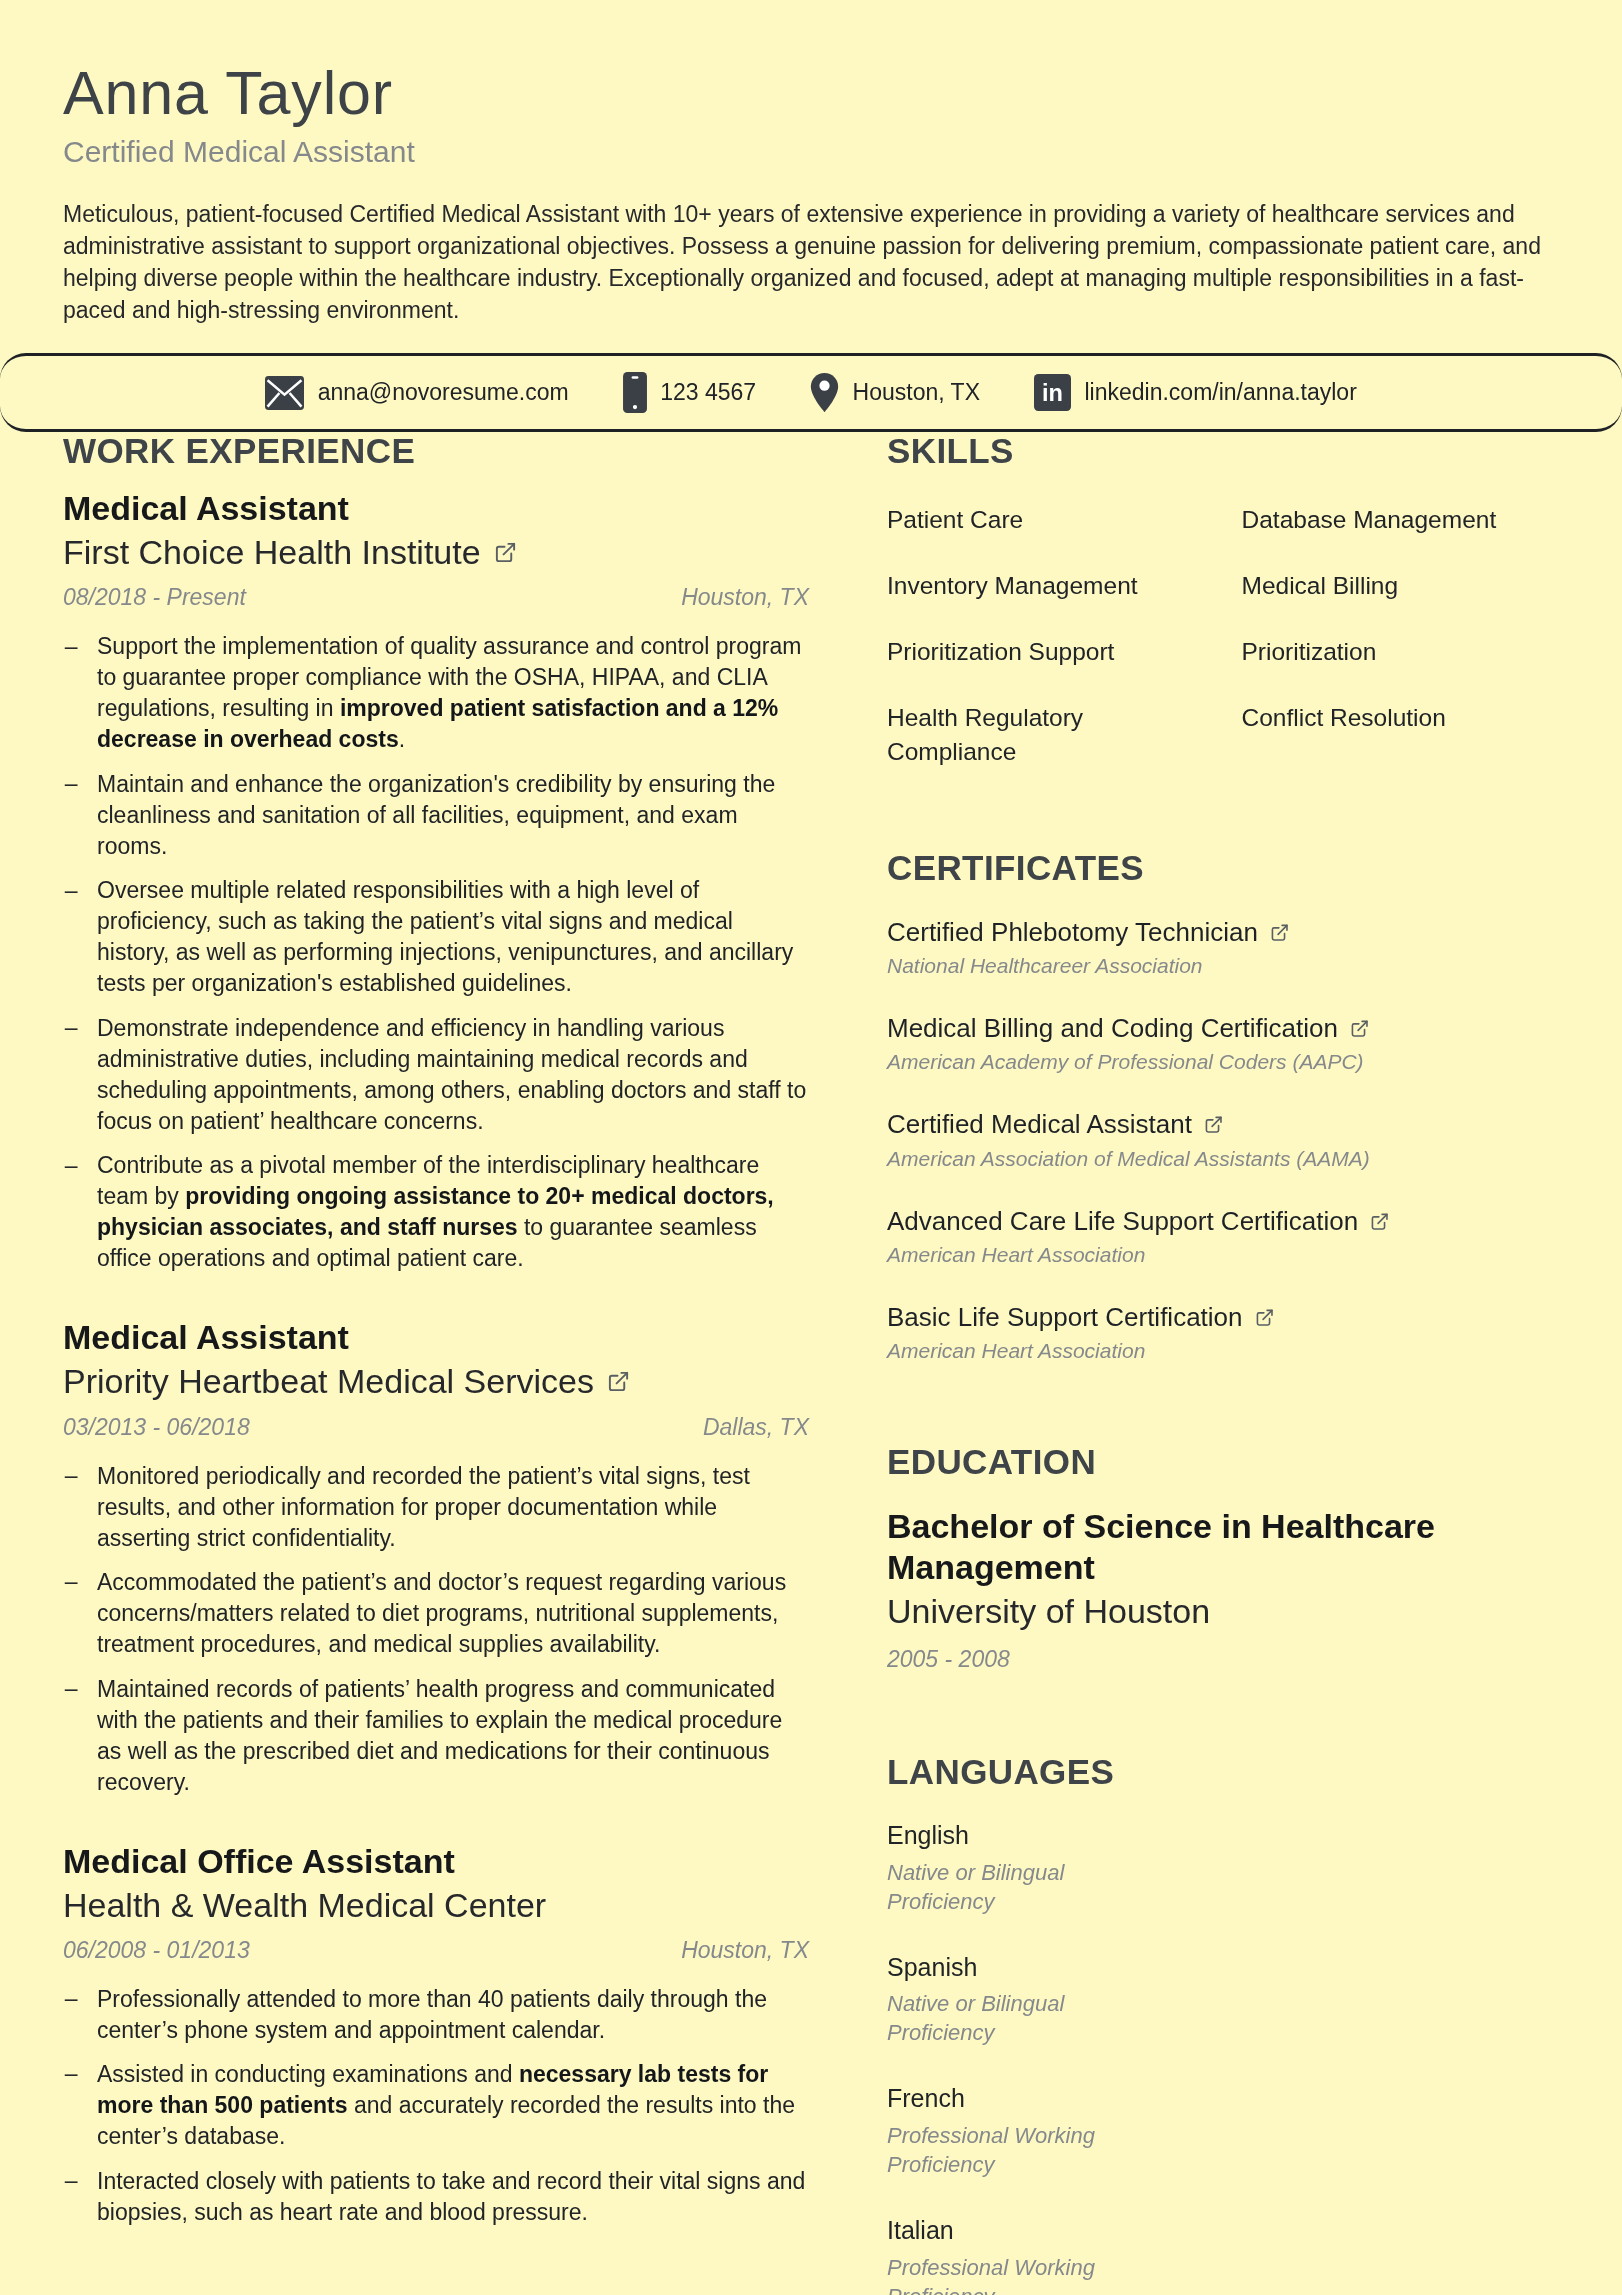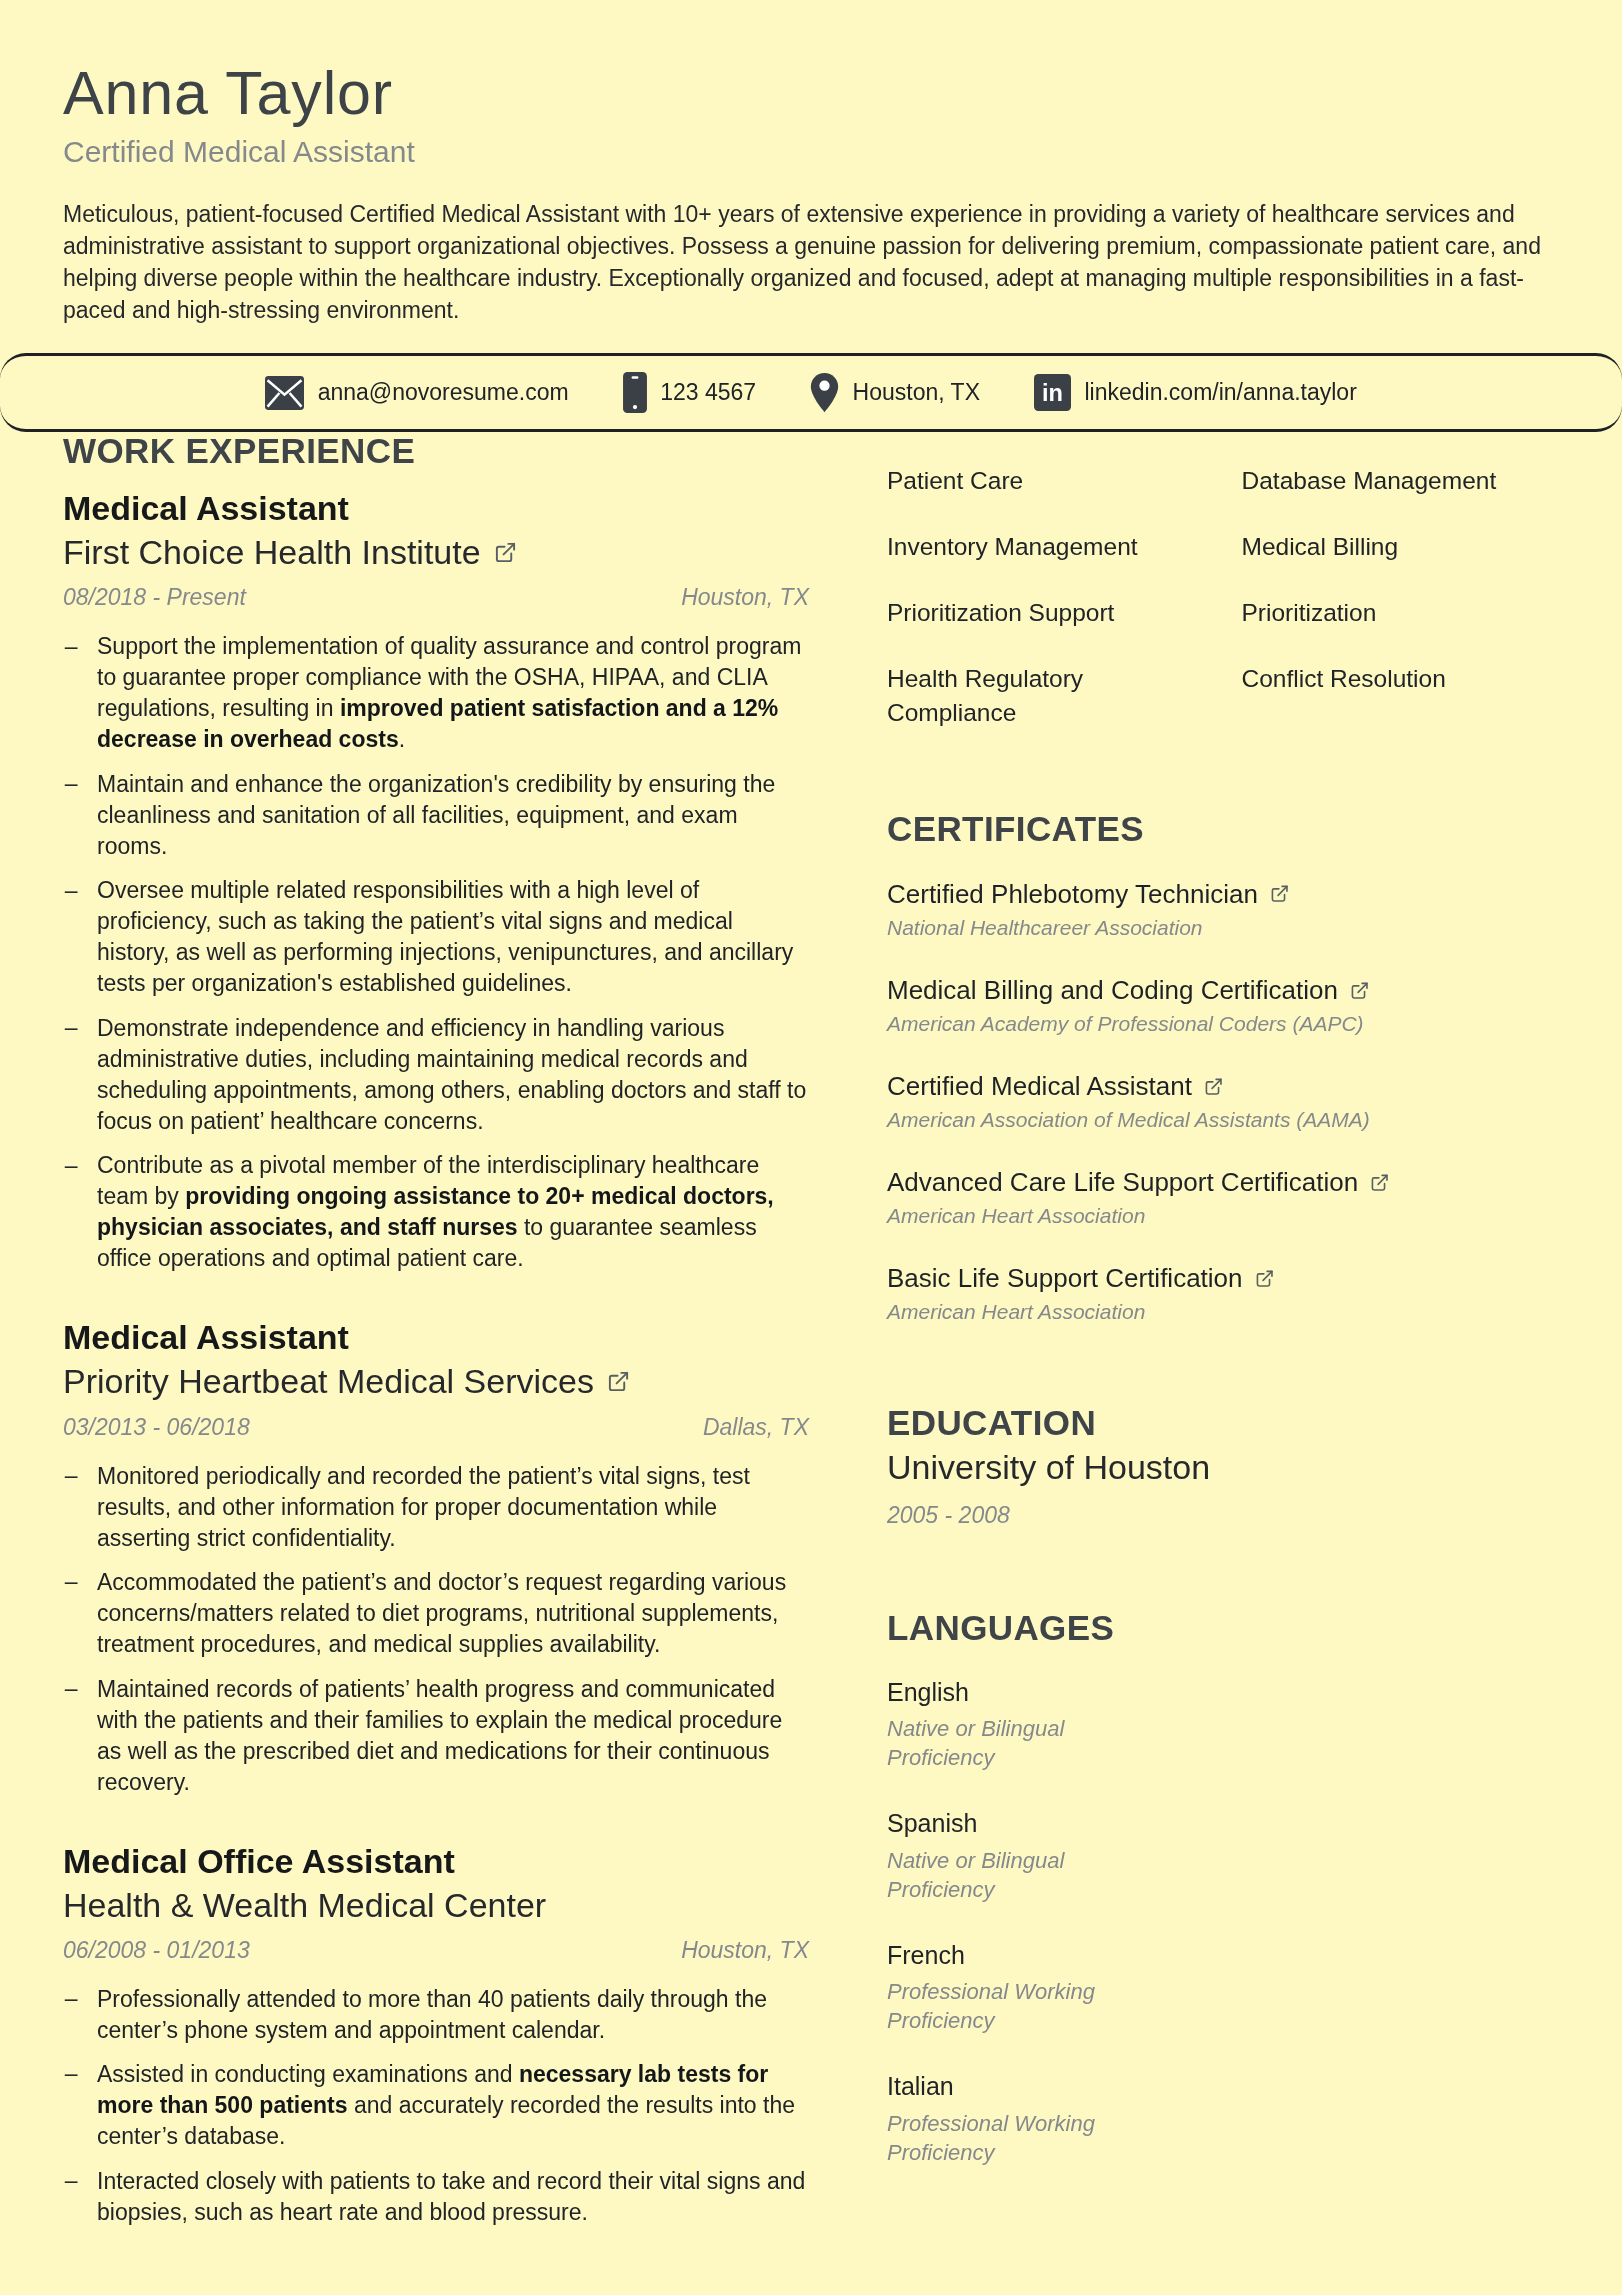--- a/index.html
+++ b/index.html
@@ -308,20 +308,21 @@
         <ul class="bullets">
           <li><span>Professionally attended to more than 40 patients daily through the center’s phone system and appointment calendar.</span><strong></strong><span></span></li>
           <li><span>Assisted in conducting examinations and </span><strong>necessary lab tests for more than 500 patients</strong><span> and accurately recorded the results into the center’s database.</span></li>
           <li><span>Interacted closely with patients to take and record their vital signs and biopsies, such as heart rate and blood pressure.</span><strong></strong><span></span></li>
         </ul>
       </article>
     </div>
 
     <div class="col-right">
 
+      <h2 class="section-heading">SKILLS</h2>
       <div class="skills-grid">
         <div class="skill">Patient Care</div>
         <div class="skill">Database Management</div>
         <div class="skill">Inventory Management</div>
         <div class="skill">Medical Billing</div>
         <div class="skill">Prioritization Support</div>
         <div class="skill">Prioritization</div>
         <div class="skill">Health Regulatory Compliance</div>
         <div class="skill">Conflict Resolution</div>
       </div>
@@ -393,20 +394,21 @@
                 <path d="M18 13v6a2 2 0 0 1-2 2H5a2 2 0 0 1-2-2V8a2 2 0 0 1 2-2h6"></path>
                 <polyline points="15 3 21 3 21 9"></polyline>
                 <line x1="10" y1="14" x2="21" y2="3"></line>
               </svg>
             </span>
         </div>
         <div class="cissuer">American Heart Association</div>
       </div>
 
       <h2 class="section-heading mt-section">EDUCATION</h2>
+      <div class="edu-degree">Bachelor of Science in Healthcare Management</div>
       <div class="edu-school">University of Houston</div>
       <div class="edu-dates">2005 - 2008</div>
 
       <h2 class="section-heading mt-section">LANGUAGES</h2>
       <div class="lang-grid">
         <div class="lang">
           <div class="lname">English</div>
           <div class="llevel">Native or Bilingual Proficiency</div>
         </div>
         <div class="lang">

